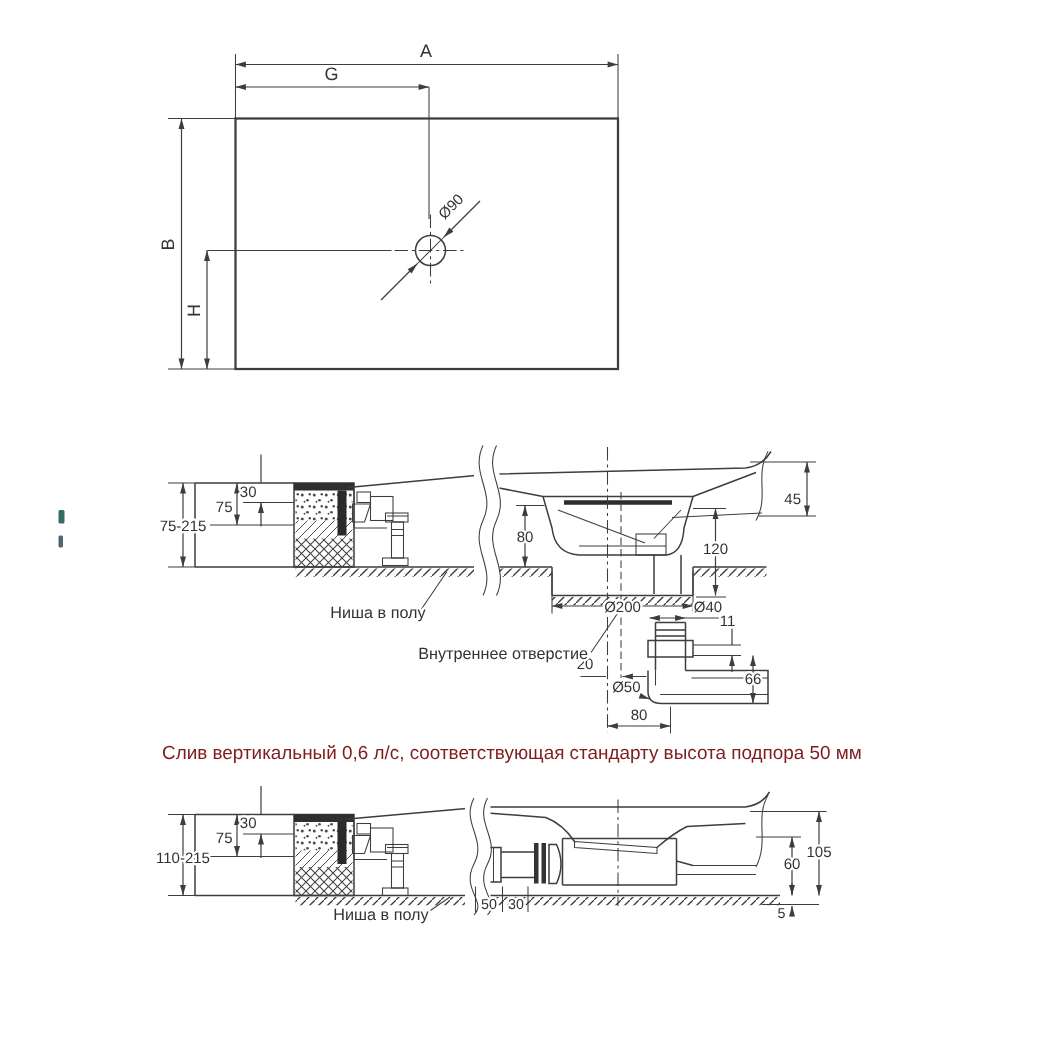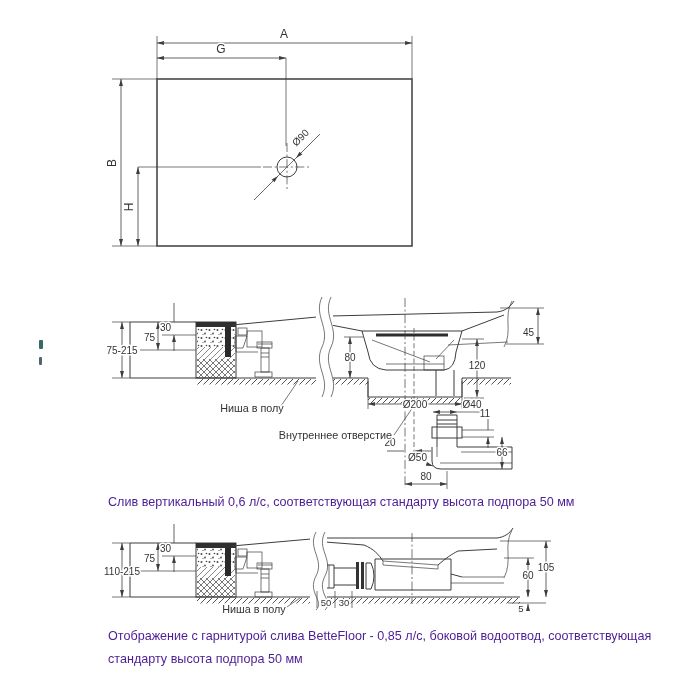--- a/index.html
+++ b/index.html
@@ -11,21 +11,21 @@
   .thin{fill:none;stroke:#3d3d3d;stroke-width:0.7;}
   .dim{fill:none;stroke:#3d3d3d;stroke-width:0.8;}
   .dash{stroke-dasharray:5 2.6;}
   .dashdot{stroke-dasharray:9 2.6 2 2.6;}
   .band{fill:none;stroke:#2c2c2c;stroke-width:3;}
   .dt{font-family:"Liberation Sans",sans-serif;font-size:10px;fill:#333;
       paint-order:stroke;stroke:#fff;stroke-width:3px;stroke-linejoin:round;}
   .big{font-size:12px;}
   .sm{font-size:9.5px;}
   .lbl{font-size:10.8px;}
-  .cap{position:absolute;margin:0;font-size:12.6px;color:#4c1d95;line-height:23px;}
+  .cap{position:absolute;margin:0;font-size:12.6px;color:#7f1d1d;line-height:23px;}
   .frag{position:absolute;border-radius:1px;}
 </style>
 </head>
 <body>
 
 <div class="page">
 
   <div class="frag" style="left:39px;top:340px;width:4px;height:9px;background:#356a66;"></div>
   <div class="frag" style="left:39px;top:357px;width:3px;height:8px;background:#54646e;"></div>
 
@@ -236,15 +236,14 @@
       <text class="dt sm" x="344" y="606" text-anchor="middle">30</text>
       <text class="dt" x="546" y="571" text-anchor="middle">105</text>
       <text class="dt" x="528" y="579" text-anchor="middle">60</text>
       <text class="dt sm" x="521" y="612" text-anchor="middle">5</text>
       <text class="dt lbl" x="254" y="613" text-anchor="middle">Ниша в полу</text>
     </g>
   </svg>
 
   <p class="cap" style="left:108px;top:491px;">Слив вертикальный 0,6 л/с, соответствующая стандарту высота подпора 50 мм</p>
 
-  <p class="cap" style="left:108px;top:625px;width:578px;">Отображение с гарнитурой слива BetteFloor - 0,85 л/с, боковой водоотвод, соответствующая стандарту высота подпора 50 мм</p>
 
 </div>
 
 </body></html>

